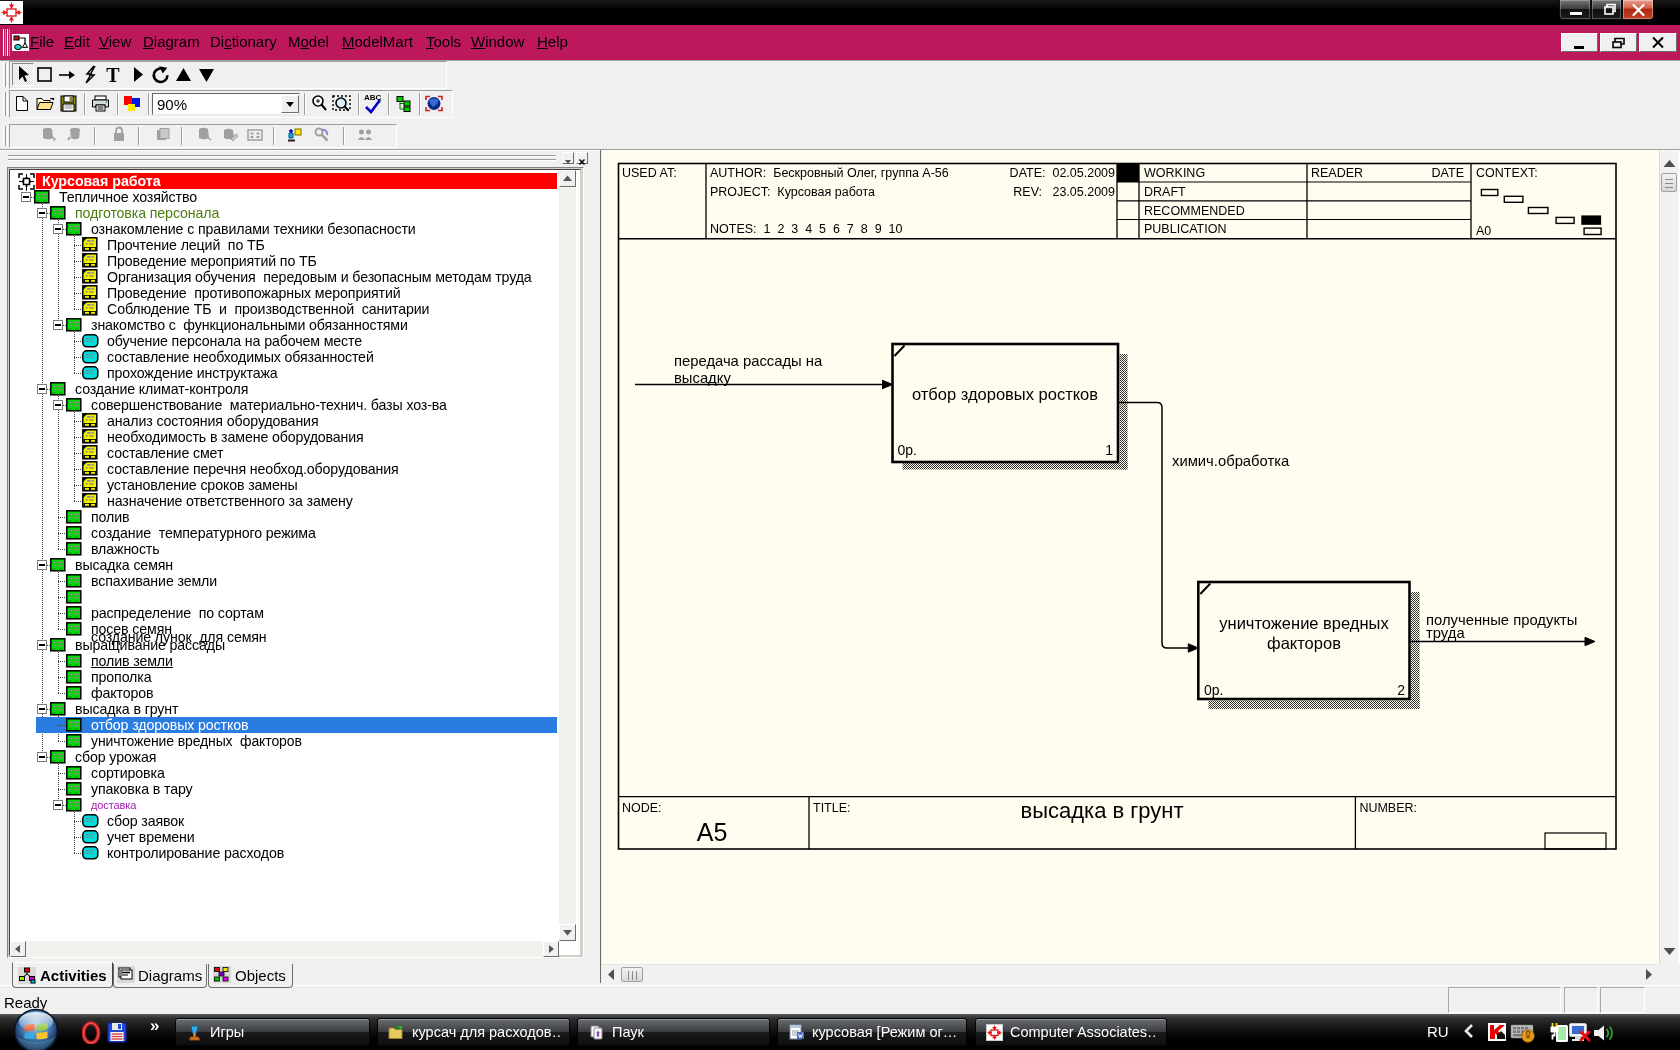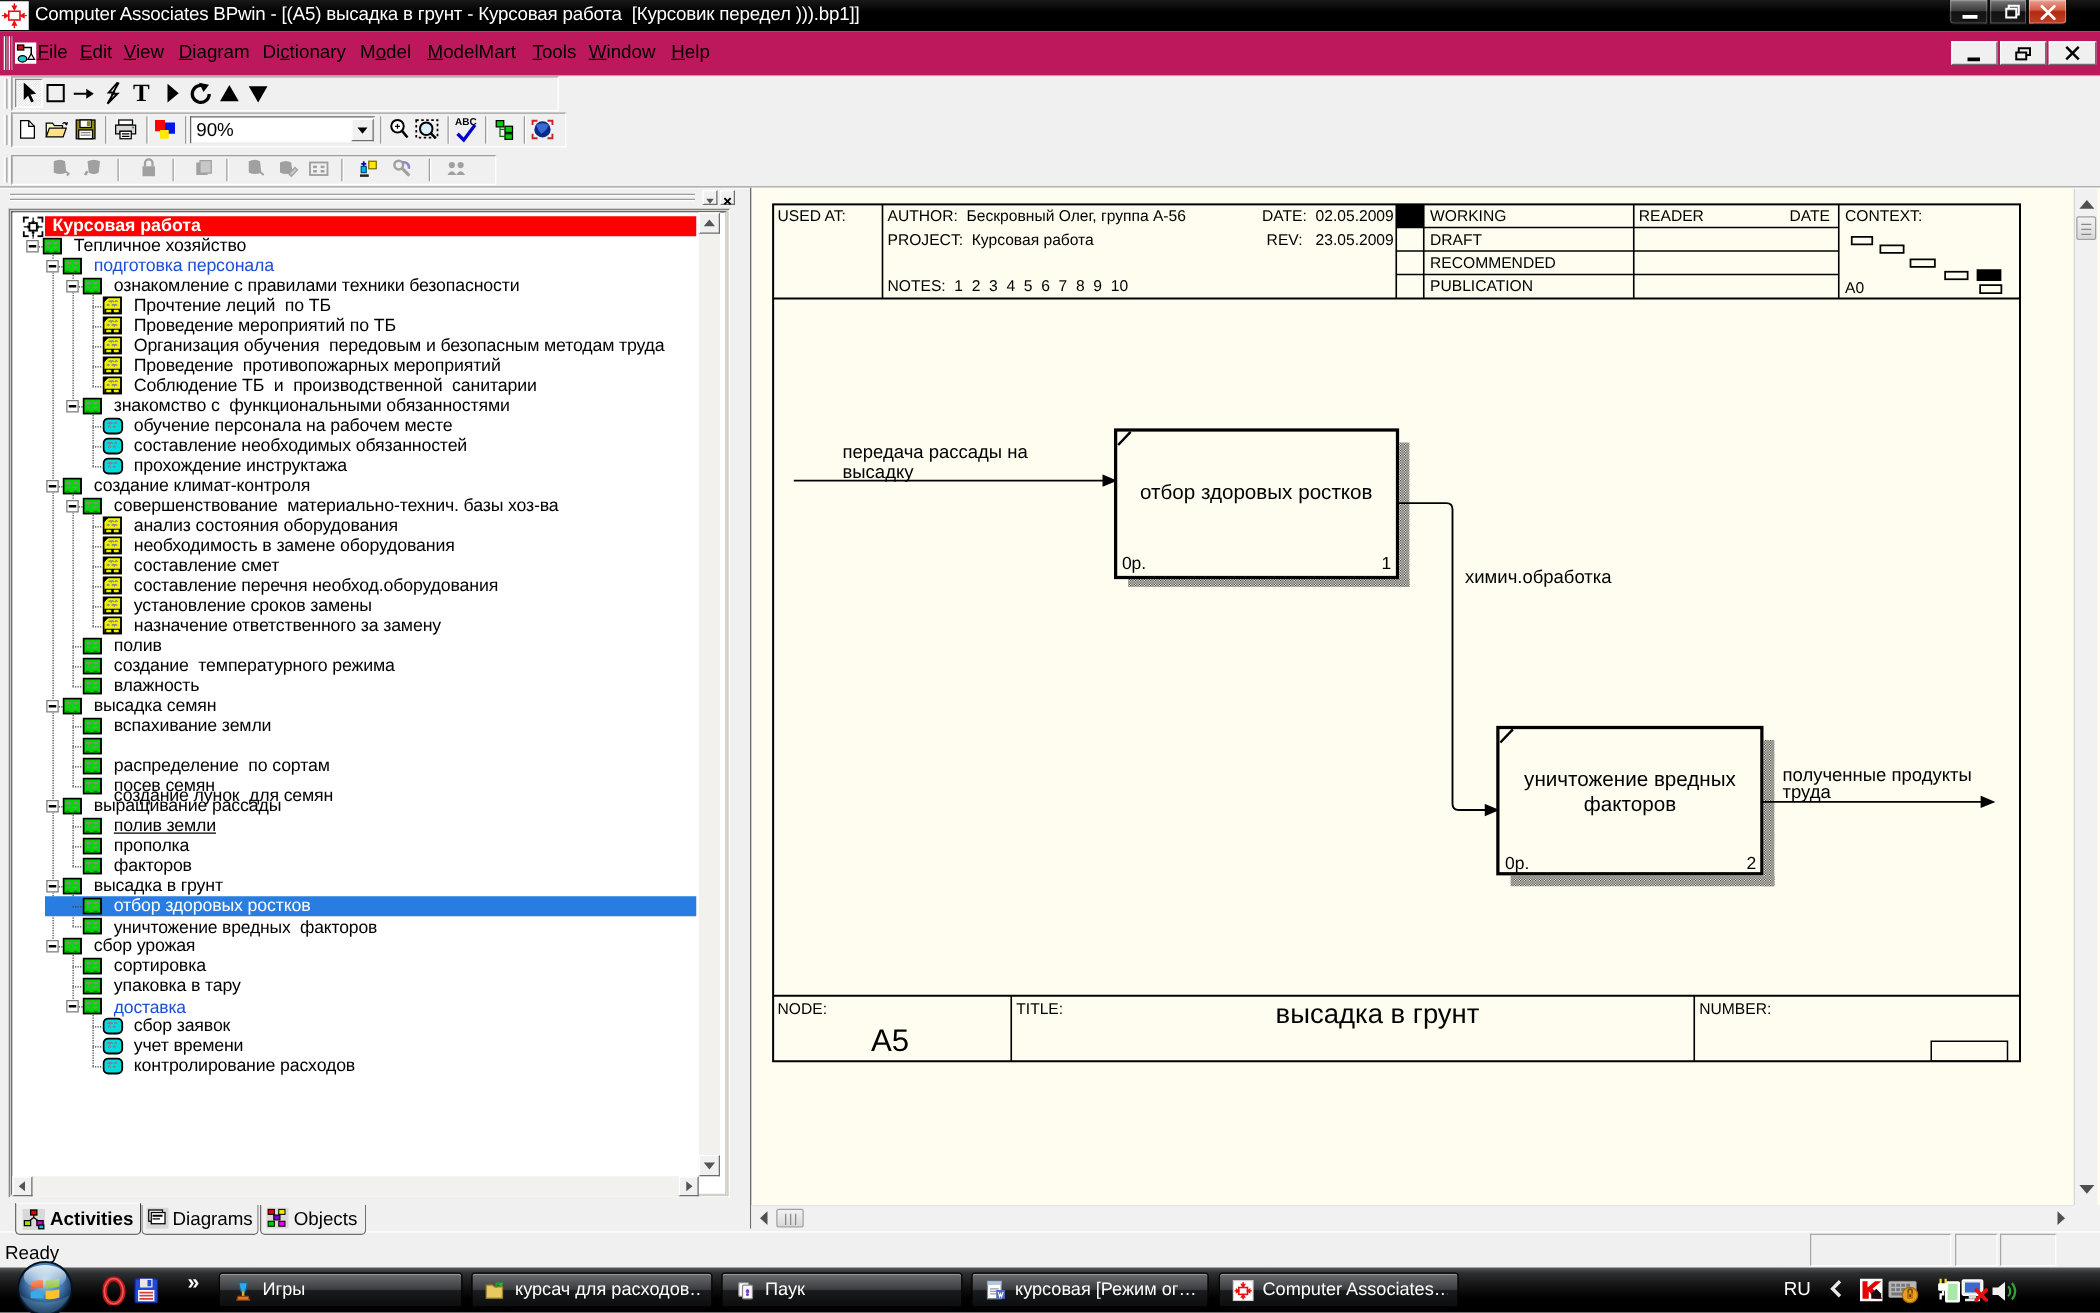--- a/index.html
+++ b/index.html
@@ -20,21 +20,20 @@
           <path d="M10 4 L13 4 L11.5 6.8 Z"></path>
     <line x1="11.5" y1="21.5" x2="11.5" y2="19"></line>
           <path d="M10 19 L13 19 L11.5 16.2 Z"></path>
     <line x1="1.5" y1="11.5" x2="3.6" y2="11.5"></line>
           <path d="M3.8 10 L3.8 13 L6.4 11.5 Z"></path>
     <line x1="21.5" y1="11.5" x2="19.4" y2="11.5"></line>
           <path d="M19.2 10 L19.2 13 L16.6 11.5 Z"></path>
    </g>
   </svg>
  </div>
- <div class="abs" style="left:28px;top:3px;color:#fff;font-size:15px;letter-spacing:-0.16px;white-space:nowrap">Computer Associates BPwin - [(А5) высадка в грунт - Курсовая работа&nbsp; [Курсовик передел ))).bp1]]</div>
 
  <div class="abs" style="left:1559px;top:0;width:32px;height:20px;border:1px solid #0c0c0c;border-top:none;border-radius:0 0 0 4px;background:linear-gradient(#777 0%,#3c3c3c 45%,#111 50%,#1b1b1b 100%);box-shadow:inset 0 0 0 1px rgba(255,255,255,.25)">
    <div class="abs" style="left:10px;top:12px;width:12px;height:3px;background:#fff;box-shadow:0 1px 1px #000"></div>
  </div>
  <div class="abs" style="left:1591px;top:0;width:31px;height:20px;border:1px solid #0c0c0c;border-top:none;background:linear-gradient(#777 0%,#3c3c3c 45%,#111 50%,#1b1b1b 100%);box-shadow:inset 0 0 0 1px rgba(255,255,255,.25)">
    <svg width="31" height="20">
         <g fill="none" stroke="#fff" stroke-width="1.6">
           <rect x="13" y="7" width="8" height="7"></rect>
           <path d="M15 7 V4.5 H23 V11.5 H21"></path>
         </g>
@@ -330,21 +329,21 @@
 <div class="abs" style="left:37px;top:43px;width:3px;border-top:1px dotted #404040"></div>
 <div class="abs" style="left:40px;top:35px;width:17px;height:16px;">
             <svg width="16" height="14" style="position:absolute;top:1px">
               <rect x="0.8" y="0.8" width="14" height="12" fill="#00d800" stroke="#000" stroke-width="1.5"></rect>
               <g stroke="#8a8a8a" stroke-width="1.2" fill="none">
                 <path d="M3 5 q1 -2 2 0 q1 -2 2 0 M8.5 5 q1 -2 2 0 q1 -2 2 0 M3.5 8.5 q1 -2 2 0 M8 8.5 q1 -2 2 0 q1 -2 2 0"></path>
               </g>
               <path d="M2.5 11 h3 M9 11 h3" stroke="#009000" stroke-width="1"></path>
             </svg>
           </div>
-<div class="abs" style="left:65px;top:35px;height:16px;font-size:14.2px;letter-spacing:-0.12px;color:#1d4ed8;white-space:nowrap;line-height:16px;">подготовка персонала</div>
+<div class="abs" style="left:65px;top:35px;height:16px;font-size:14.2px;letter-spacing:-0.12px;color:#4d7c0f;white-space:nowrap;line-height:16px;">подготовка персонала</div>
 <div class="abs" style="left:43px;top:54px;width:10px;height:10px;background:#fff;border:1px solid #7a7a7a;z-index:1">
             <div class="abs" style="left:1px;top:3px;width:6px;height:1.5px;background:#000"></div>
           </div>
 <div class="abs" style="left:53px;top:59px;width:3px;border-top:1px dotted #404040"></div>
 <div class="abs" style="left:56px;top:51px;width:17px;height:16px;">
             <svg width="16" height="14" style="position:absolute;top:1px">
               <rect x="0.8" y="0.8" width="14" height="12" fill="#00d800" stroke="#000" stroke-width="1.5"></rect>
               <g stroke="#8a8a8a" stroke-width="1.2" fill="none">
                 <path d="M3 5 q1 -2 2 0 q1 -2 2 0 M8.5 5 q1 -2 2 0 q1 -2 2 0 M3.5 8.5 q1 -2 2 0 M8 8.5 q1 -2 2 0 q1 -2 2 0"></path>
               </g>
@@ -795,21 +794,21 @@
 <div class="abs" style="left:53px;top:635px;width:3px;border-top:1px dotted #404040"></div>
 <div class="abs" style="left:56px;top:627px;width:17px;height:16px;">
             <svg width="16" height="14" style="position:absolute;top:1px">
               <rect x="0.8" y="0.8" width="14" height="12" fill="#00d800" stroke="#000" stroke-width="1.5"></rect>
               <g stroke="#8a8a8a" stroke-width="1.2" fill="none">
                 <path d="M3 5 q1 -2 2 0 q1 -2 2 0 M8.5 5 q1 -2 2 0 q1 -2 2 0 M3.5 8.5 q1 -2 2 0 M8 8.5 q1 -2 2 0 q1 -2 2 0"></path>
               </g>
               <path d="M2.5 11 h3 M9 11 h3" stroke="#009000" stroke-width="1"></path>
             </svg>
           </div>
-<div class="abs" style="left:81px;top:627px;height:16px;font-size:14px;letter-spacing:-0.12px;color:#1d4ed8;white-space:nowrap;line-height:16px;">доставка</div>
+<div class="abs" style="left:81px;top:627px;height:16px;font-size:11px;letter-spacing:-0.12px;color:#a21caf;white-space:nowrap;line-height:16px;">доставка</div>
 <div class="abs" style="left:64px;top:651px;width:7px;border-top:1px dotted #404040"></div>
 <div class="abs" style="left:72px;top:643px;width:17px;height:16px;">
             <svg width="17" height="14" style="position:absolute;top:1px">
               <rect x="0.8" y="0.8" width="15" height="12" rx="4" fill="#00dcdc" stroke="#000" stroke-width="1.5"></rect>
               <g stroke="#808080" stroke-width="1.1" fill="none">
                 <path d="M4 5 q1 -2 2 0 q1 -2 2 0 M9.5 5 q1 -2 2 0 M4.5 8 q1 -2 2 0 M8.5 8 q1 -2 2 0"></path>
               </g>
             </svg>
           </div>
 <div class="abs" style="left:97px;top:643px;height:16px;font-size:14.2px;letter-spacing:-0.12px;color:#000;white-space:nowrap;line-height:16px;">сбор заявок</div>

